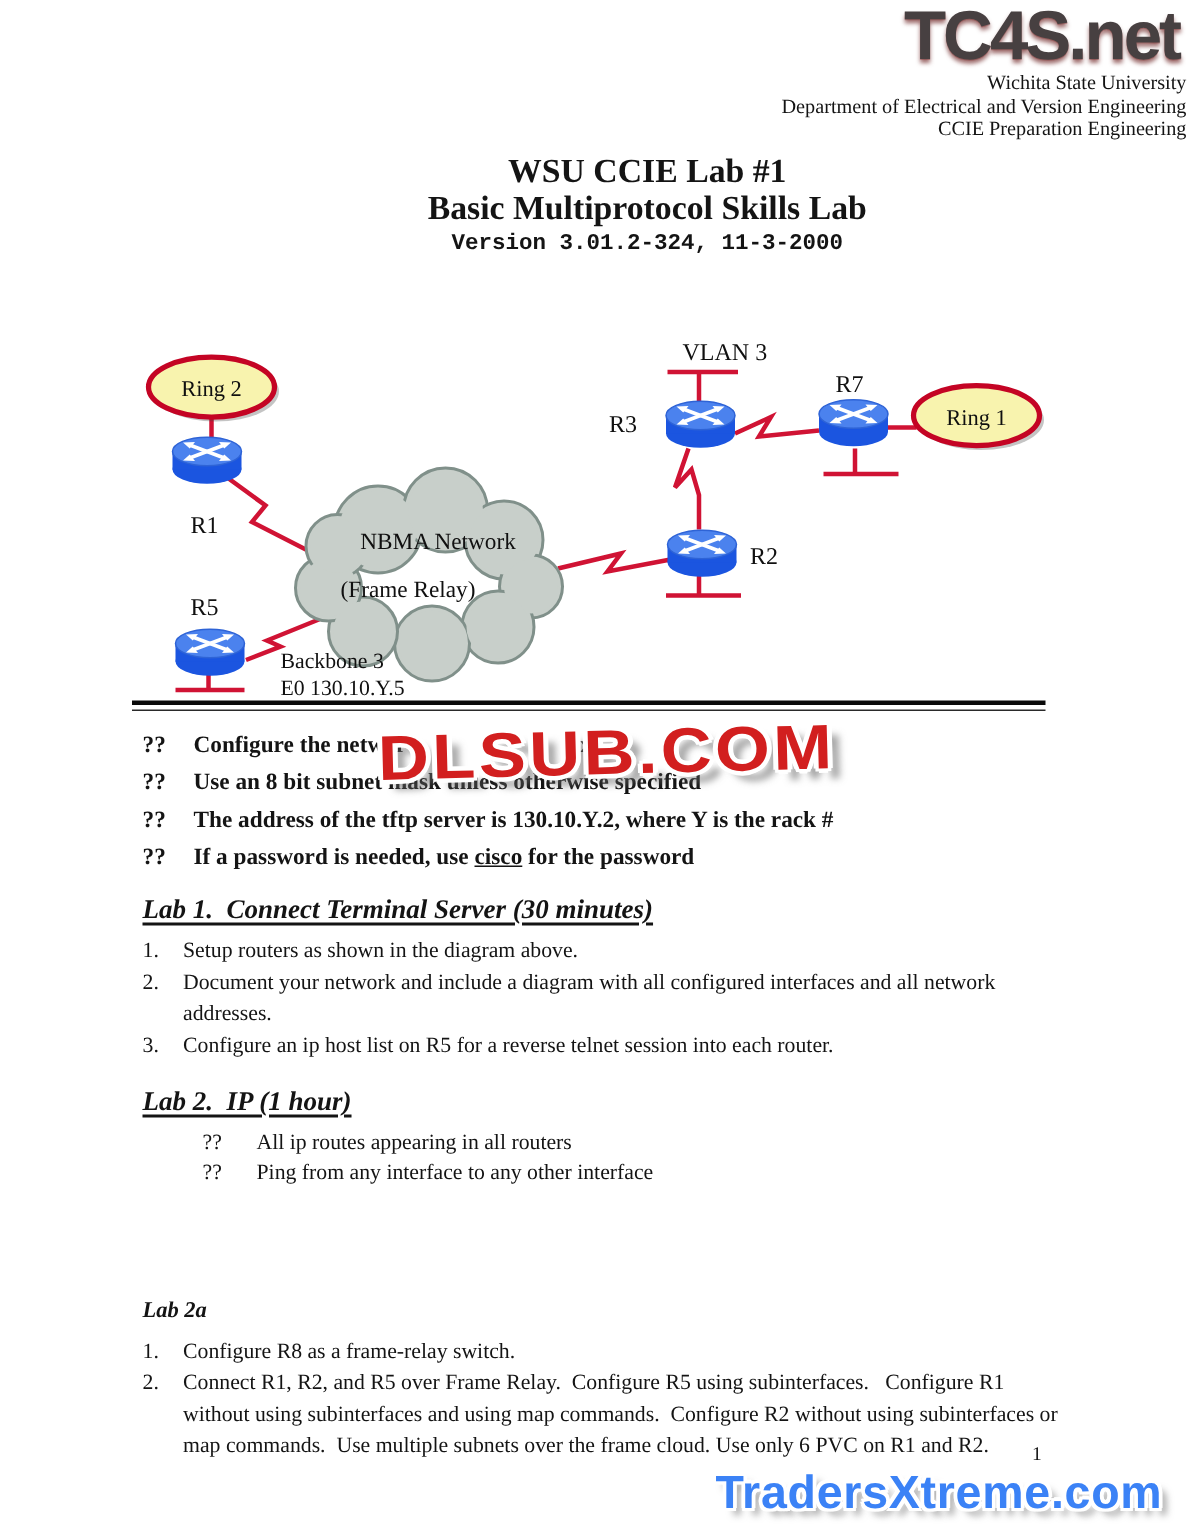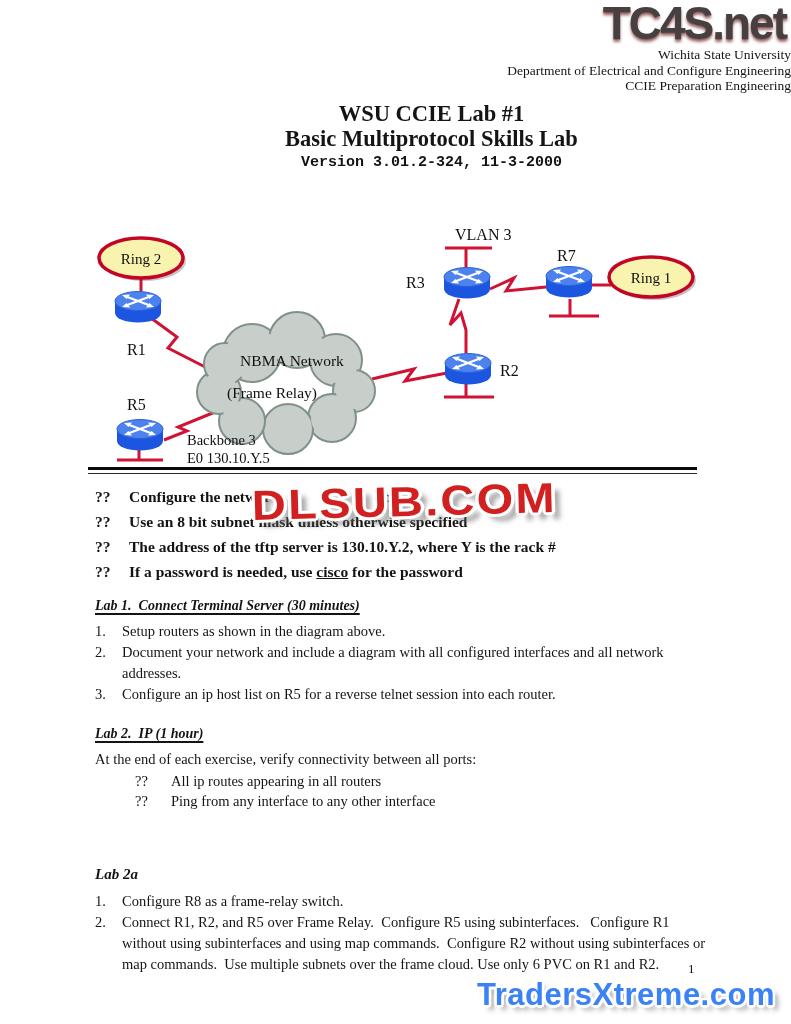--- a/index.html
+++ b/index.html
@@ -61,21 +61,21 @@
 
   
   .notes{left:95px;top:488px;width:620px;font-size:15.5px;font-weight:bold;}
   .note-row{display:flex;line-height:17px;margin-bottom:8px;white-space:pre;}
   .qq{width:22px;flex:none;margin-right:12px;}
   .gap1{display:inline-block;width:112px;}
   .uline{text-decoration:underline;}
 
   
   .labsec{width:613px;left:95px;}
-  .lab-h{display:inline-block;font-weight:bold;font-style:italic;font-size:14px;
+  .lab-h{display:inline-block;font-weight:bold;font-style:italic;font-size:18px;
          text-decoration:underline;text-decoration-thickness:2px;text-underline-offset:3px;
          margin:0 0 7px 0;white-space:pre;}
   .lab-h2{font-weight:bold;font-style:italic;font-size:15px;margin:0 0 8px 0;}
   .num-row{display:flex;font-size:14.5px;line-height:21px;}
   .num{width:27px;flex:none;}
   .num-text{flex:1;white-space:pre-wrap;}
   .intro{font-size:14.5px;line-height:20px;margin-bottom:2px;}
   .sub-bullets{padding-left:40px;}
   .sub-row{display:flex;font-size:14.5px;line-height:20px;}
   .sub-row .qq{width:22px;margin-right:14px;font-weight:normal;}
@@ -84,21 +84,21 @@
 </style>
 </head>
 <body>
 
 <div class="abs tc4s">TC4S.net</div>
 <div class="abs dlsub">DLSUB.COM</div>
 <div class="abs traders">TradersXtreme.com</div>
 
 <div class="abs hdr">
   <div>Wichita State University</div>
-  <div>Department of Electrical and Configure Engineering</div>
+  <div>Department of Electrical and Version Engineering</div>
   <div>CCIE Preparation Engineering</div>
 </div>
 <div class="abs ttl">
   <div class="big">WSU CCIE Lab #1</div>
   <div class="big">Basic Multiprotocol Skills Lab</div>
   <div class="ver">Version 3.01.2-324, 11-3-2000</div>
 </div>
 
 <svg class="abs" style="left:85px;top:220px;" width="625" height="260" viewBox="85 220 625 260">
 
@@ -248,21 +248,20 @@
     <span class="num-text">Document your network and include a diagram with all configured interfaces and all network addresses.</span>
   </div>
   <div class="num-row">
     <span class="num">3.</span>
     <span class="num-text">Configure an ip host list on R5 for a reverse telnet session into each router.</span>
   </div>
 </div>
 
 <div class="abs labsec" style="top:724px;">
   <div class="lab-h">Lab 2.  IP (1 hour)</div>
-  <div class="intro">At the end of each exercise, verify connectivity between all ports:</div>
   <div class="sub-bullets">
     <div class="sub-row">
       <span class="qq">??</span>
       <span>All ip routes appearing in all routers</span>
     </div>
     <div class="sub-row">
       <span class="qq">??</span>
       <span>Ping from any interface to any other interface</span>
     </div>
   </div>

